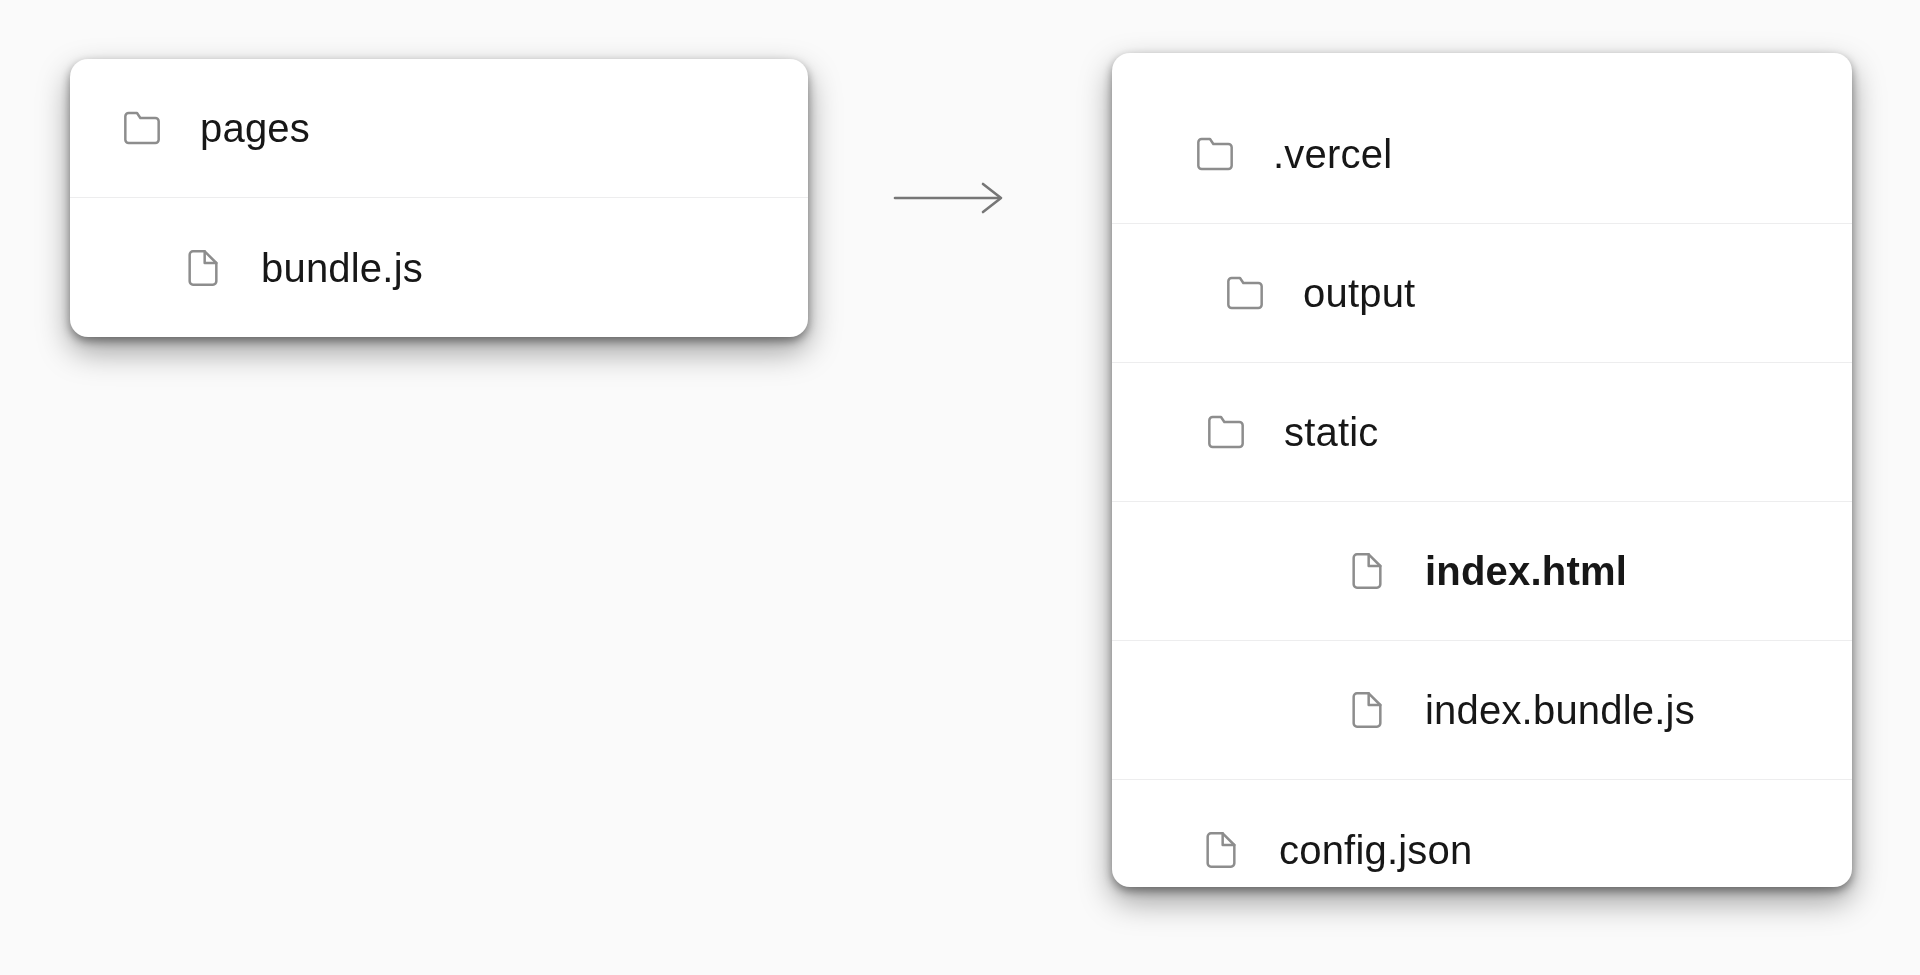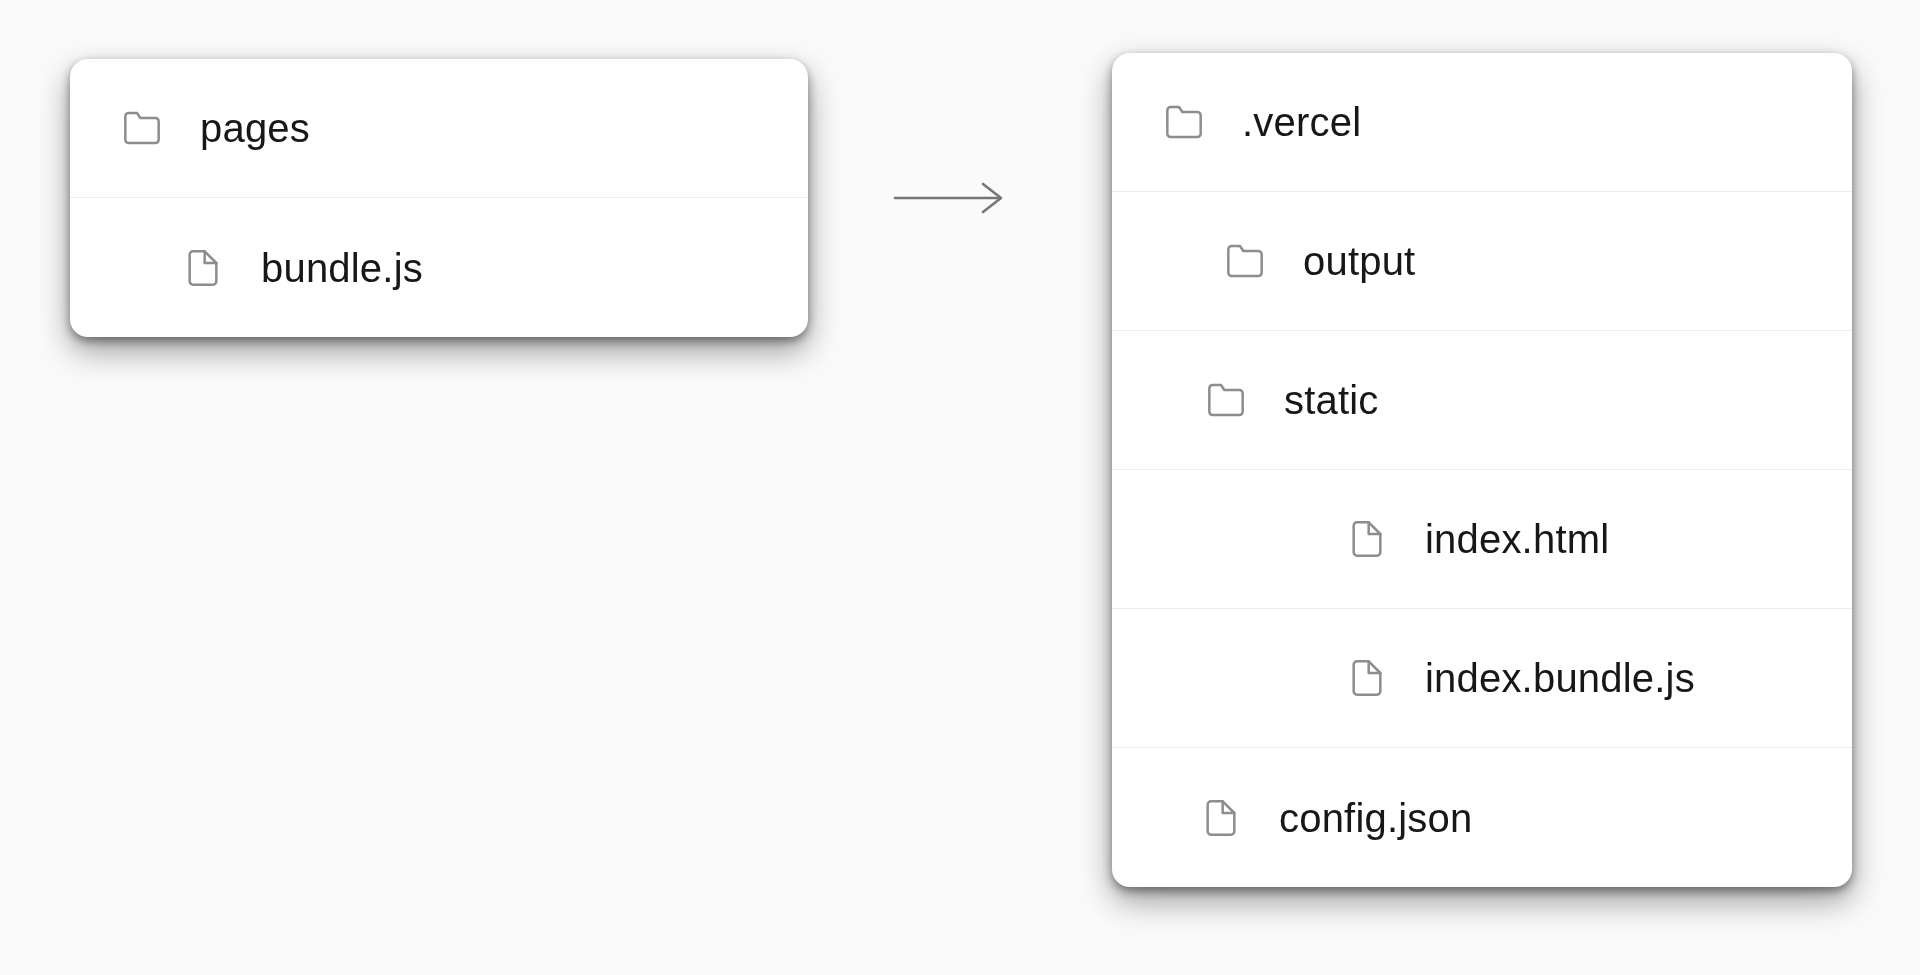--- a/index.html
+++ b/index.html
@@ -82,21 +82,21 @@
 
   <div class="arrow">
     <svg viewBox="0 0 120 44" fill="none" stroke-width="2.6" stroke-linecap="round" stroke-linejoin="round">
       <line x1="4" y1="22" x2="108" y2="22"></line>
       <polyline points="92 8 110 22 92 36"></polyline>
     </svg>
   </div>
 
   <div class="panel panel-right">
     <div class="rows">
-        <div class="row" style="padding-left: 52px;">
+        <div class="row" style="padding-left: 83px; margin-top: 32px;">
     <span class="icon">
             <svg viewBox="0 0 24 24" fill="none" stroke-linecap="round" stroke-linejoin="round" stroke-width="1.5">
               <path d="M22 19a2 2 0 0 1-2 2H4a2 2 0 0 1-2-2V5a2 2 0 0 1 2-2h5l2 3h9a2 2 0 0 1 2 2z"></path>
             </svg>
           </span>
     <span class="label">.vercel</span>
   </div>
         <div class="row" style="padding-left: 113px;">
     <span class="icon">
             <svg viewBox="0 0 24 24" fill="none" stroke-linecap="round" stroke-linejoin="round" stroke-width="1.5">
@@ -106,21 +106,21 @@
     <span class="label">output</span>
   </div>
         <div class="row" style="padding-left: 94px;">
     <span class="icon">
             <svg viewBox="0 0 24 24" fill="none" stroke-linecap="round" stroke-linejoin="round" stroke-width="1.5">
               <path d="M22 19a2 2 0 0 1-2 2H4a2 2 0 0 1-2-2V5a2 2 0 0 1 2-2h5l2 3h9a2 2 0 0 1 2 2z"></path>
             </svg>
           </span>
     <span class="label">static</span>
   </div>
-        <div class="row" style="padding-left: 235px;">
+        <div class="row" style="padding-left: 235px; font-weight: bold;">
     <span class="icon">
             <svg viewBox="0 0 24 24" fill="none" stroke-linecap="round" stroke-linejoin="round" stroke-width="1.5">
               <path d="M13 2H6a2 2 0 0 0-2 2v16a2 2 0 0 0 2 2h12a2 2 0 0 0 2-2V9z"></path>
               <polyline points="13 2 13 9 20 9"></polyline>
             </svg>
           </span>
     <span class="label">index.html</span>
   </div>
         <div class="row" style="padding-left: 235px;">
     <span class="icon">

